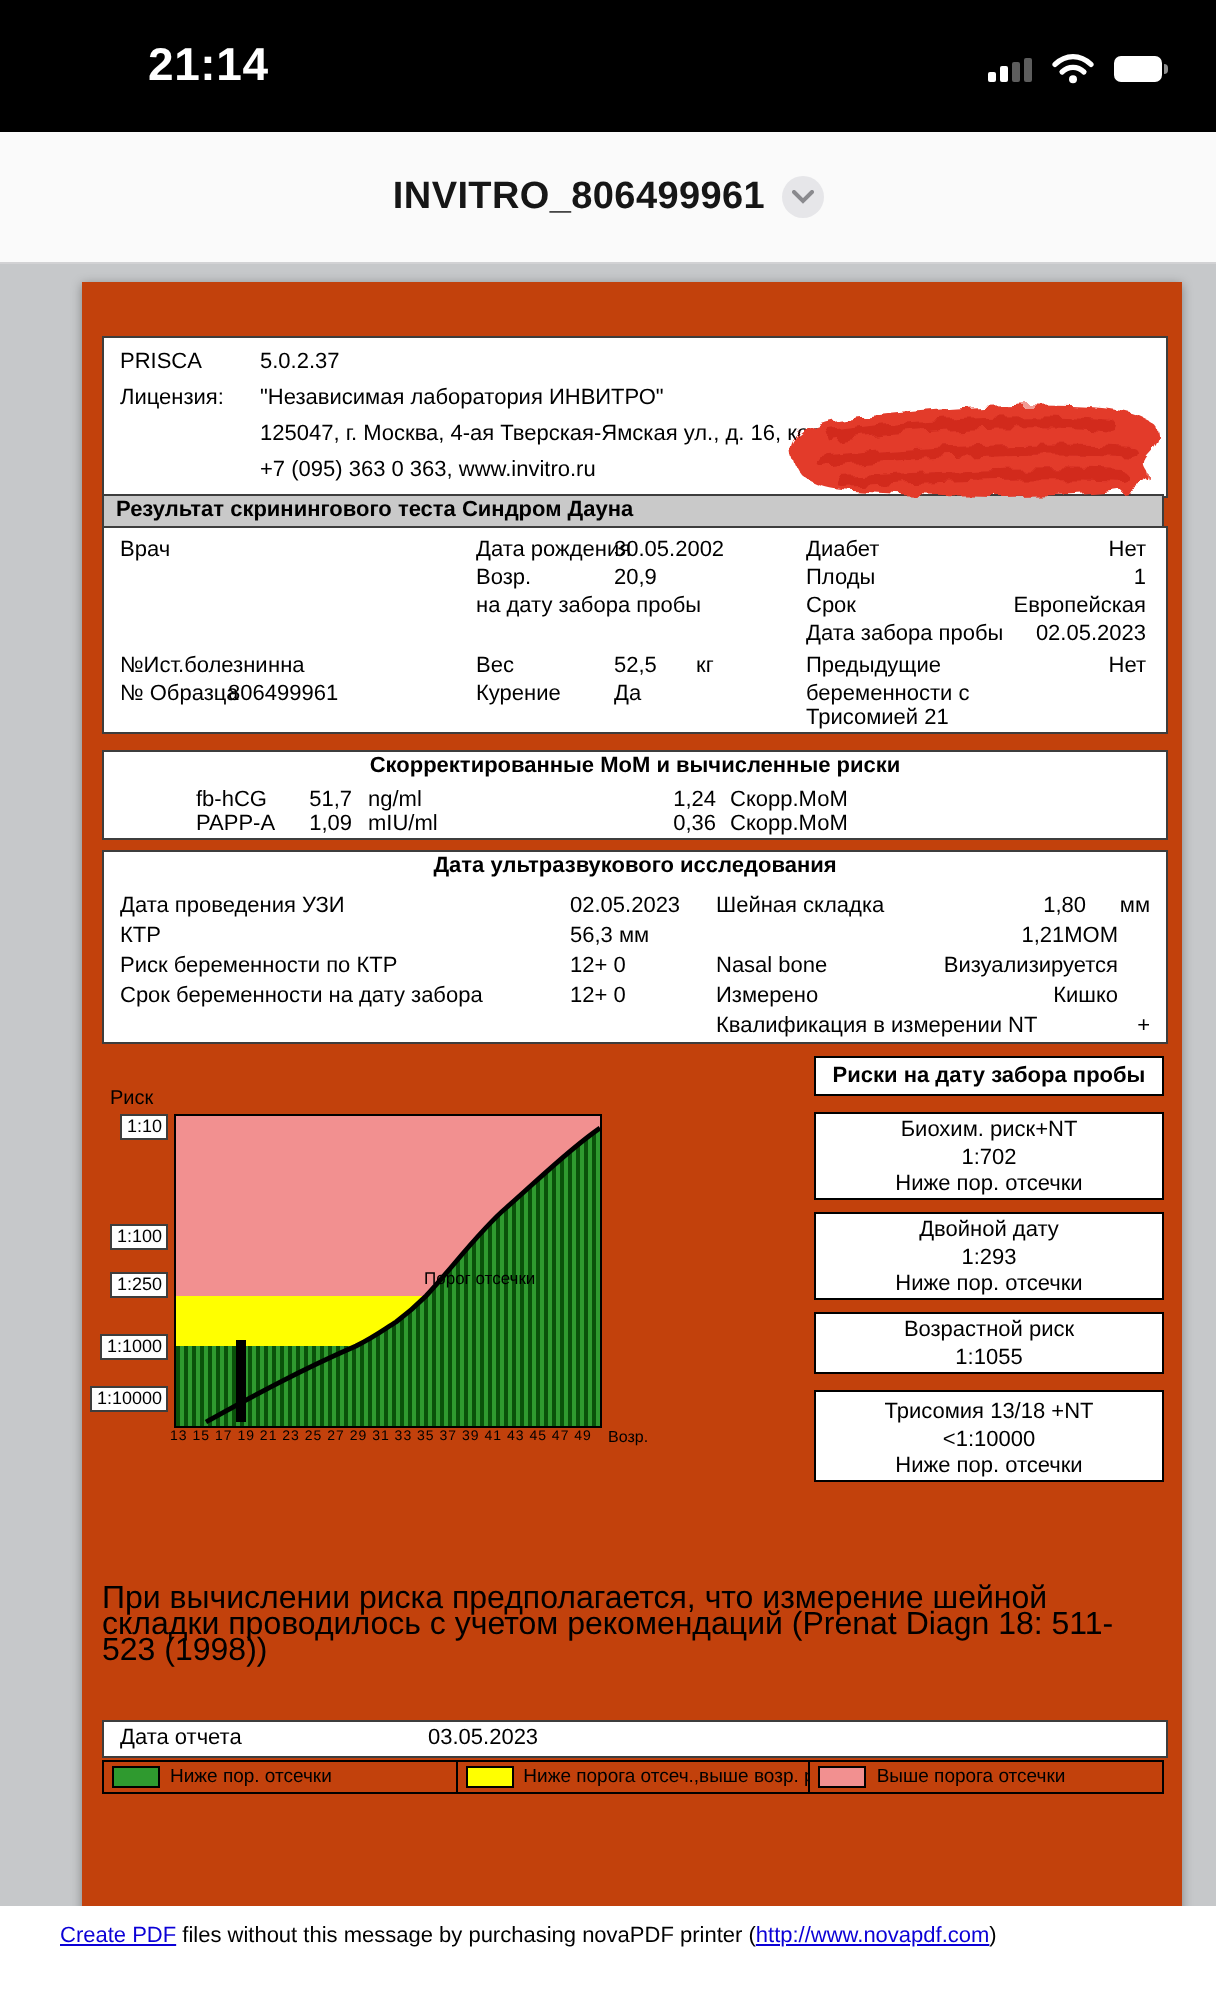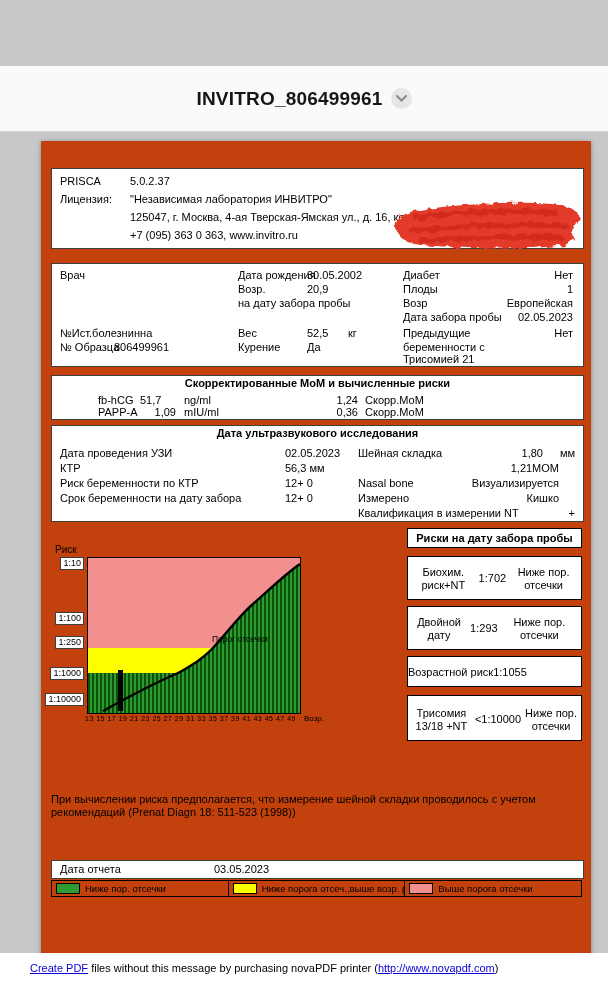--- a/index.html
+++ b/index.html
@@ -35,24 +35,24 @@
 
   
   .ylab{position:absolute;right:1px;border:1px solid #3d3d3d;background:#fff;font-size:9px;line-height:11px;padding:0 2px;white-space:nowrap}
   .plot{position:absolute;left:46px;top:416px;width:212px;height:155px;border:1px solid #000}
   .plot svg{display:block;width:212px;height:155px}
   .xlabels{position:absolute;left:44px;top:574px;width:218px;font-size:7px;letter-spacing:.5px;white-space:nowrap;color:#000}
   .xaxis-name{position:absolute;left:263px;top:573px;font-size:8px;color:#000}
   .risk-name{position:absolute;left:14px;top:403px;font-size:10px;color:#000}
 
   
-  .rbox{position:absolute;left:366px;width:175px;border:1px solid #000;background:#fff;display:flex;align-items:center;padding-top:2px;box-sizing:border-box;font-size:11px;line-height:13.5px;text-align:center}
+  .rbox{position:absolute;left:366px;width:175px;border:1px solid #000;background:#fff;display:flex;flex-direction:column;align-items:center;padding-top:2px;box-sizing:border-box;font-size:11px;line-height:13.5px;text-align:center}
   .rbox-head{position:absolute;left:366px;width:175px;height:20px;border:1px solid #000;background:#fff;font-size:11px;font-weight:bold;text-align:center;line-height:18px;box-sizing:border-box}
 
-  .disc{position:absolute;left:10px;top:652px;width:527px;font-size:11px;line-height:13px;color:#000}
+  .disc{position:absolute;left:10px;top:652px;width:527px;font-size:16px;line-height:13px;color:#000}
 
   .legend{position:absolute;left:10px;top:739px;width:531px;height:17px;border:1px solid #000;display:flex;box-sizing:border-box}
   .lcell{flex:1 1 0;display:flex;align-items:center;padding-left:4px;border-right:1px solid #000;overflow:hidden}
   .lcell:last-child{border-right:none}
   .swatch{width:22px;height:9px;border:1px solid #000;margin-right:5px;flex:0 0 auto}
   .sw-green{background:#2f9a2f}.sw-yellow{background:#ffff00}.sw-pink{background:#f29090}
   .llabel{font-size:9.5px;white-space:nowrap}
 
   
   .scribble{position:absolute;left:386px;top:196px;width:200px;height:60px}
@@ -60,20 +60,40 @@
   
   .footer-strip{position:absolute;left:0;top:953px;width:608px;height:47px;background:#fff}
   .footer-text{position:absolute;left:30px;top:9px;font-size:11px;color:#000;white-space:nowrap}
   .flink{color:#0b00d6;text-decoration:underline;cursor:pointer}
 </style>
 </head>
 <body>
 
 <div class="screen">
 
+  <div class="statusbar">
+    <div class="sb-time">21:14</div>
+    <div class="sb-right">
+      <div class="sig">
+        <span class="s1"></span>
+          <span class="s2"></span>
+          <span class="s3"></span>
+          <span class="s4"></span>
+      </div>
+      <svg width="21" height="15" viewBox="0 0 21 15">
+        <path d="M1.5,5.2 C4.2,2.6 7.2,1.3 10.5,1.3 C13.8,1.3 16.8,2.6 19.5,5.2" stroke="#fff" stroke-width="2.6" fill="none" stroke-linecap="round"></path>
+        <path d="M5,9 C6.6,7.5 8.4,6.7 10.5,6.7 C12.6,6.7 14.4,7.5 16,9" stroke="#fff" stroke-width="2.6" fill="none" stroke-linecap="round"></path>
+        <circle cx="10.5" cy="12.6" r="2" fill="#fff"></circle>
+      </svg>
+      <div class="batt">
+        <div class="bbody"></div>
+          <div class="btip"></div>
+      </div>
+    </div>
+  </div>
 
   <div class="navbar">
     <div class="title-wrap">
       <span class="doc-title">INVITRO_806499961</span>
       <span class="title-badge">
         <svg width="11" height="7" viewBox="0 0 11 7">
           <path d="M1,1 L5.5,5.5 L10,1" stroke="#8a8a8e" stroke-width="2" fill="none" stroke-linecap="round"></path>
         </svg>
       </span>
     </div>
@@ -83,35 +103,36 @@
 
     <div class="box" style="left:10px;top:27px;width:531px;height:79px">
       <span class="t" style="left:8px;top:6px">PRISCA</span>
       <span class="t" style="left:78px;top:6px">5.0.2.37</span>
       <span class="t" style="left:8px;top:24px">Лицензия:</span>
       <span class="t" style="left:78px;top:24px">"Независимая лаборатория ИНВИТРО"</span>
       <span class="t" style="left:78px;top:42px">125047, г. Москва, 4-ая Тверская-Ямская ул., д. 16, корп.3</span>
       <span class="t" style="left:78px;top:60px">+7 (095) 363 0 363, www.invitro.ru</span>
     </div>
 
+    <div class="graybar" style="top:106px">Результат скринингового теста Синдром Дауна</div>
 
     <div class="box" style="left:10px;top:122px;width:531px;height:102px">
       <span class="t" style="left:8px;top:5px">Врач</span>
       <span class="t" style="left:186px;top:5px">Дата рождения</span>
       <span class="t" style="left:255px;top:5px">30.05.2002</span>
       <span class="t" style="left:351px;top:5px">Диабет</span>
       <span class="t rr" style="top:5px">Нет</span>
 
       <span class="t" style="left:186px;top:19px">Возр.</span>
       <span class="t" style="left:255px;top:19px">20,9</span>
       <span class="t" style="left:351px;top:19px">Плоды</span>
       <span class="t rr" style="top:19px">1</span>
 
       <span class="t" style="left:186px;top:33px">на дату забора пробы</span>
-      <span class="t" style="left:351px;top:33px">Возр</span>
+      <span class="t" style="left:351px;top:33px">Срок</span>
       <span class="t rr" style="top:33px">Европейская</span>
 
       <span class="t" style="left:351px;top:47px">Дата забора пробы</span>
       <span class="t rr" style="top:47px">02.05.2023</span>
 
       <span class="t" style="left:8px;top:63px">№Ист.болезни</span>
       <span class="t" style="left:82px;top:63px">нна</span>
       <span class="t" style="left:186px;top:63px">Вес</span>
       <span class="t" style="left:255px;top:63px">52,5</span>
       <span class="t" style="left:296px;top:63px">кг</span>
@@ -122,21 +143,21 @@
       <span class="t" style="left:62px;top:77px">806499961</span>
       <span class="t" style="left:186px;top:77px">Курение</span>
       <span class="t" style="left:255px;top:77px">Да</span>
       <span class="t" style="left:351px;top:77px">беременности с</span>
       <span class="t" style="left:351px;top:89px">Трисомией 21</span>
     </div>
 
     <div class="sect-head" style="left:10px;top:234px;width:531px">Скорректированные МоМ и вычисленные риски</div>
     <div class="box" style="left:10px;top:251px;width:531px;height:27px;border-top:none">
       <span class="t" style="left:46px;top:2px">fb-hCG</span>
-      <span class="t" style="left:88px;top:2px;width:36px;">51,7</span>
+      <span class="t" style="left:88px;top:2px;width:36px;text-align:right">51,7</span>
       <span class="t" style="left:132px;top:2px">ng/ml</span>
       <span class="t" style="left:276px;top:2px;width:30px;text-align:right">1,24</span>
       <span class="t" style="left:313px;top:2px">Скорр.МоМ</span>
 
       <span class="t" style="left:46px;top:14px">PAPP-A</span>
       <span class="t" style="left:88px;top:14px;width:36px;text-align:right">1,09</span>
       <span class="t" style="left:132px;top:14px">mIU/ml</span>
       <span class="t" style="left:276px;top:14px;width:30px;text-align:right">0,36</span>
       <span class="t" style="left:313px;top:14px">Скорр.МоМ</span>
     </div>

